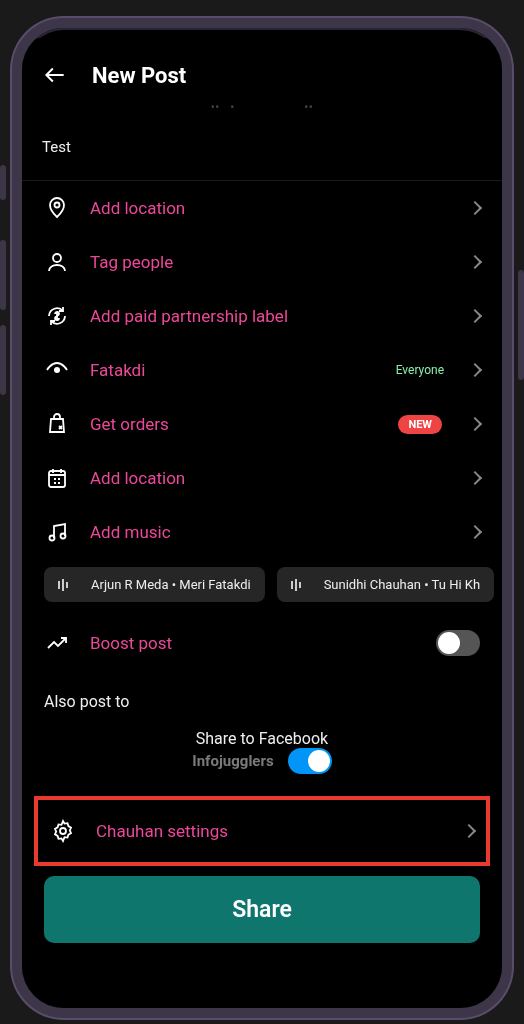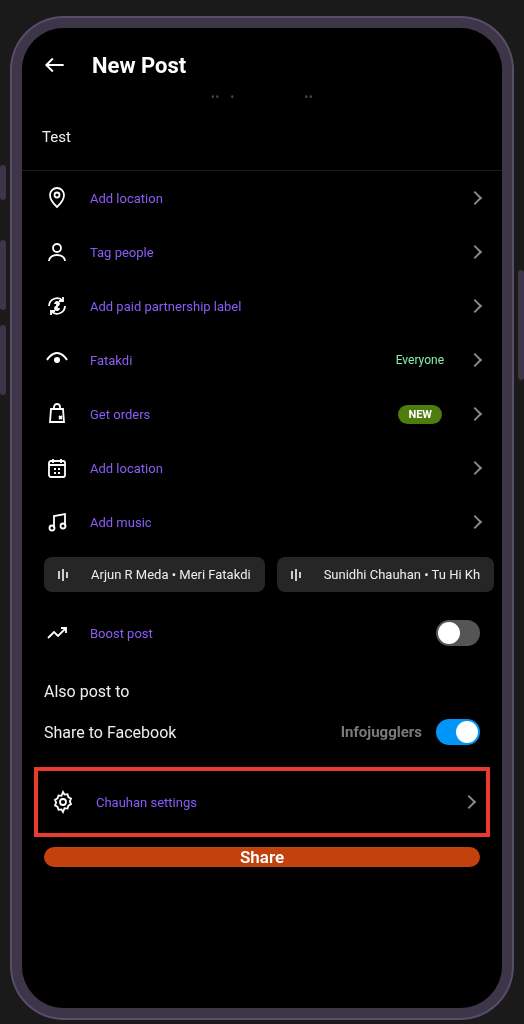--- a/index.html
+++ b/index.html
@@ -47,20 +47,21 @@
 
   .screen {
     position: absolute;
     inset: 0;
     background: #000;
     color: #fff;
     display: flex;
     flex-direction: column;
     border-radius: 18px;
     overflow: hidden;
+    margin-top: 10px;
   }
   .header {
     display: flex;
     align-items: center;
     padding: 24px 20px 12px 20px;
     gap: 24px;
   }
   .back-arrow {
     width: 26px;
     height: 26px;
@@ -104,39 +105,39 @@
   }
   .row .icon {
     width: 26px;
     height: 26px;
     display: flex;
     align-items: center;
     justify-content: center;
     flex-shrink: 0;
   }
   .row .label {
-    font-size: 13px;
+    font-size: 17px;
     flex: 1;
-    color: #8b5cf6;
+    color: #ec4899;
   }
   .row .value {
     font-size: 12px;
     color: #86efac;
     margin-right: 6px;
   }
   .chevron {
     width: 10px;
     height: 10px;
     border-right: 2px solid #888;
     border-top: 2px solid #888;
     transform: rotate(45deg);
     flex-shrink: 0;
   }
   .badge-new {
-    background: #4d7c0f;
+    background: #ef4444;
     color: #fff;
     font-size: 11px;
     font-weight: 700;
     padding: 3px 10px;
     border-radius: 12px;
     margin-right: 8px;
   }
   .music-chips {
     display: flex;
     gap: 12px;
@@ -192,36 +193,37 @@
   .section-label {
     padding: 22px 22px 8px 22px;
     font-size: 16px;
     color: #eee;
   }
   .share-row {
     display: flex;
     align-items: center;
     justify-content: space-between;
     padding: 10px 22px 18px 22px;
+    flex-direction: column;
   }
   .share-row .sh-label { font-size: 16px; color: #eee; }
   .share-row .sh-account { font-size: 15px; color: #7a7a7a; margin-right: 14px; font-weight: bold; }
   .share-right { display:flex; align-items:center; }
   .advanced-box {
     border: 4px solid #e83a2f;
     margin: 4px 12px 10px 12px;
   }
   .advanced-box .row { padding: 18px 12px; }
   .share-btn {
     margin: 6px 22px 18px 22px;
-    background: #c2410c;
+    background: #0f766e;
     border-radius: 10px;
     text-align: center;
-    padding: 0 0;
-    font-size: 17px;
+    padding: 20px 0;
+    font-size: 23px;
     font-weight: 600;
     color: #fff;
     cursor: pointer;
   }
   svg { stroke: #fff; fill: none; stroke-width: 1.8; }
 </style>
 </head>
 <body>
 
 <div class="side-btn btn-left-1"></div>

